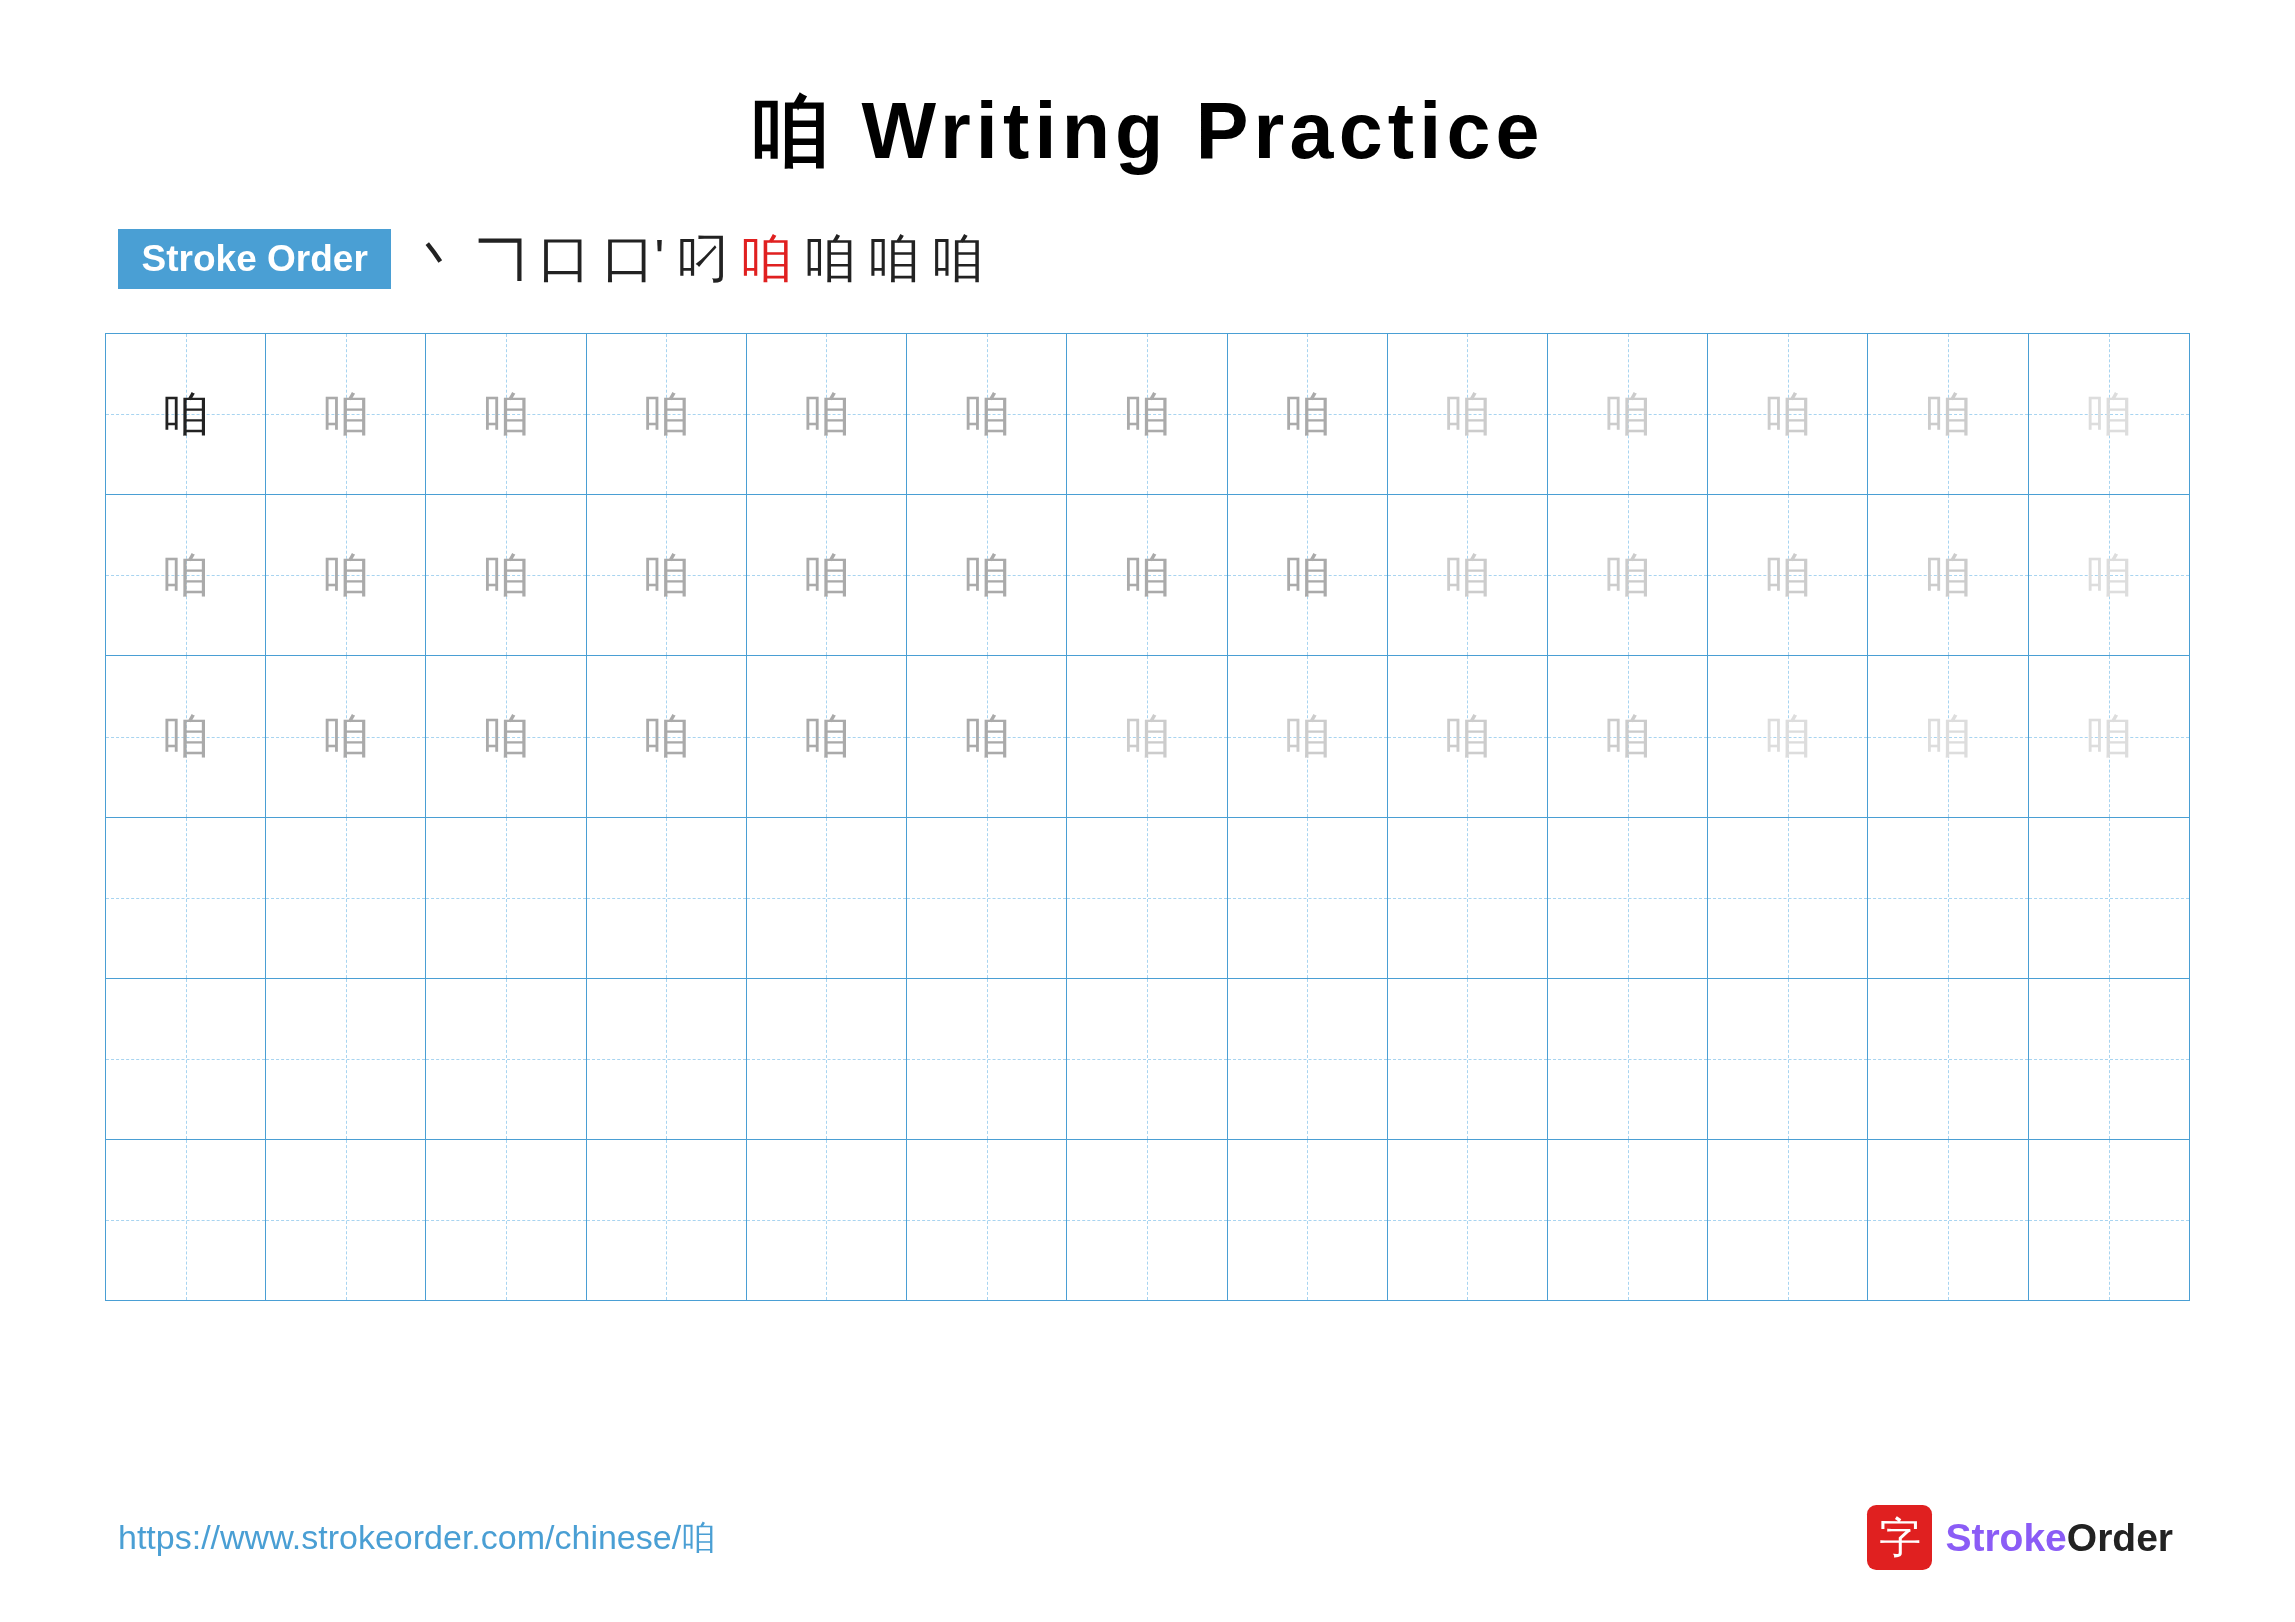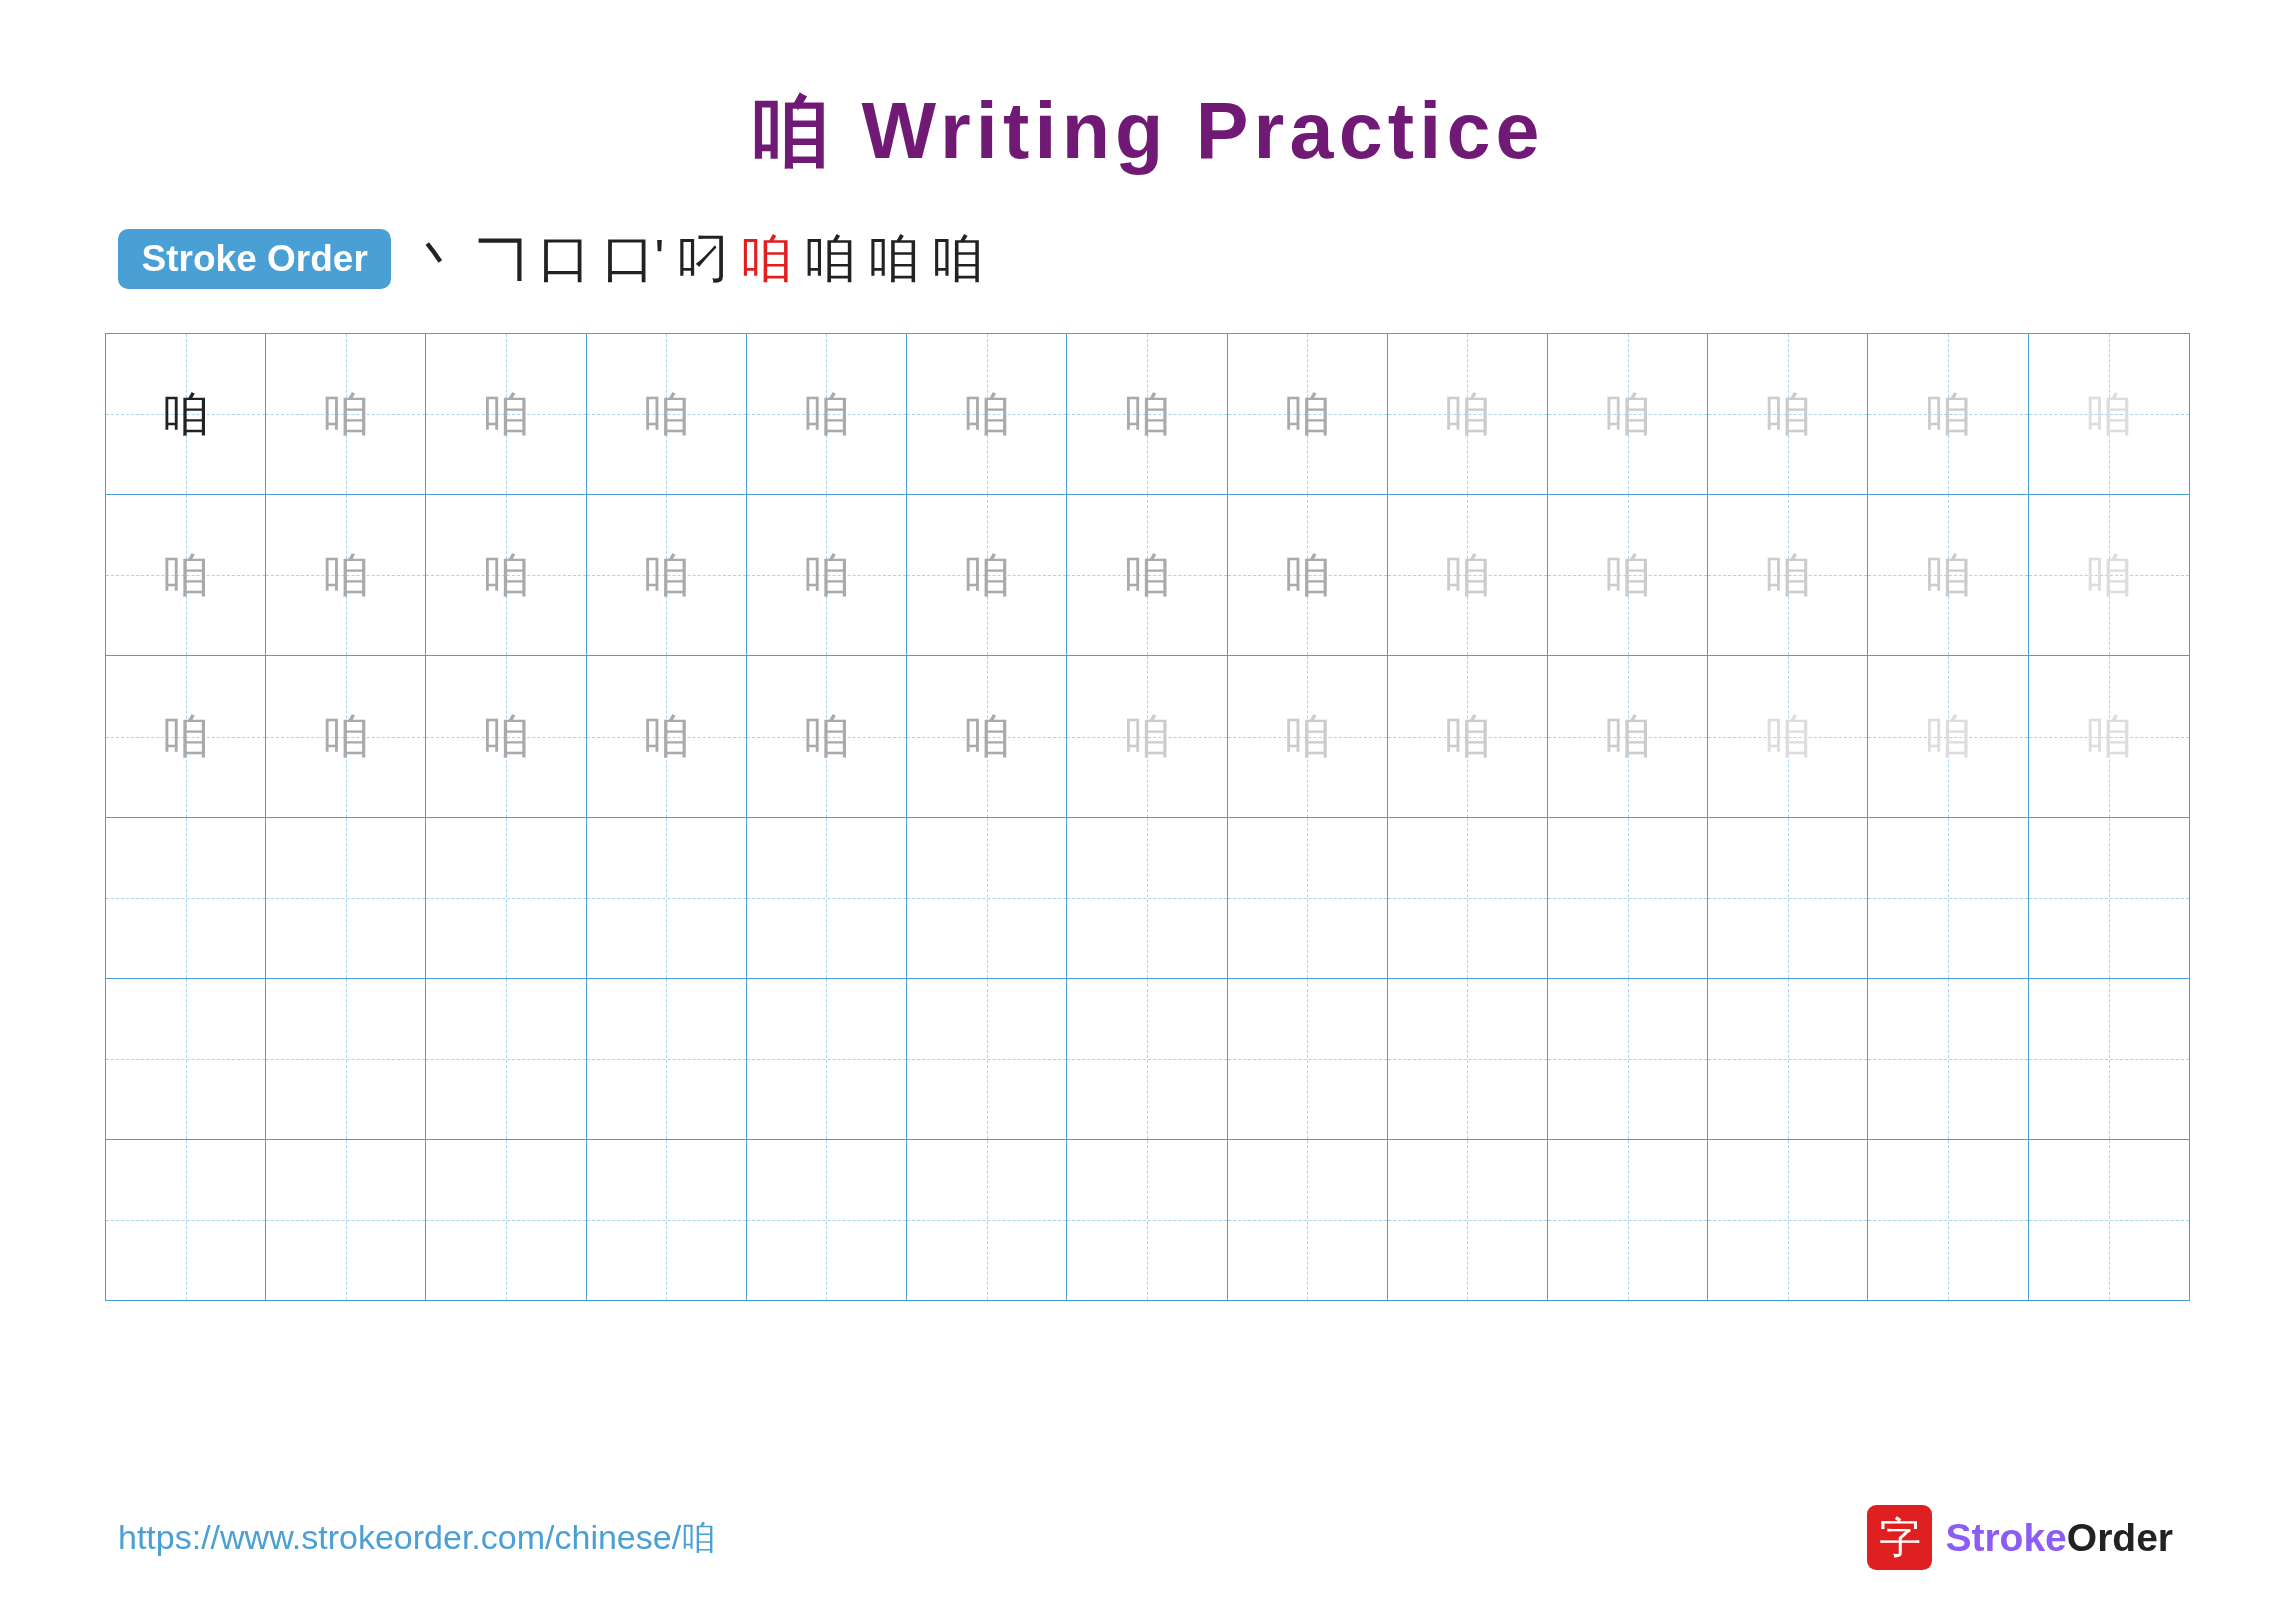--- a/index.html
+++ b/index.html
@@ -10,38 +10,38 @@
       height: 1622px;
       position: relative;
       overflow: hidden;
     }
 
     .page-title {
       text-align: center;
       padding-top: 79px;
       font-size: 79px;
       font-weight: bold;
-      color: #701a75;
+      color: #000000;
       letter-spacing: 5.2px;
     }
 
     .stroke-order-section {
       display: flex;
       align-items: center;
       padding: 39px 118px 26px 118px;
       gap: 19.6px;
     }
 
     .stroke-order-badge {
       background: #4a9fd4;
       color: #fff;
       font-size: 37px;
       font-weight: bold;
       padding: 9.2px 23.6px;
-      border-radius: 10px;
+      border-radius: 0;
       white-space: nowrap;
     }
 
     .stroke-sequence {
       display: flex;
       align-items: center;
       gap: 11.8px;
       font-size: 52px;
     }
 

